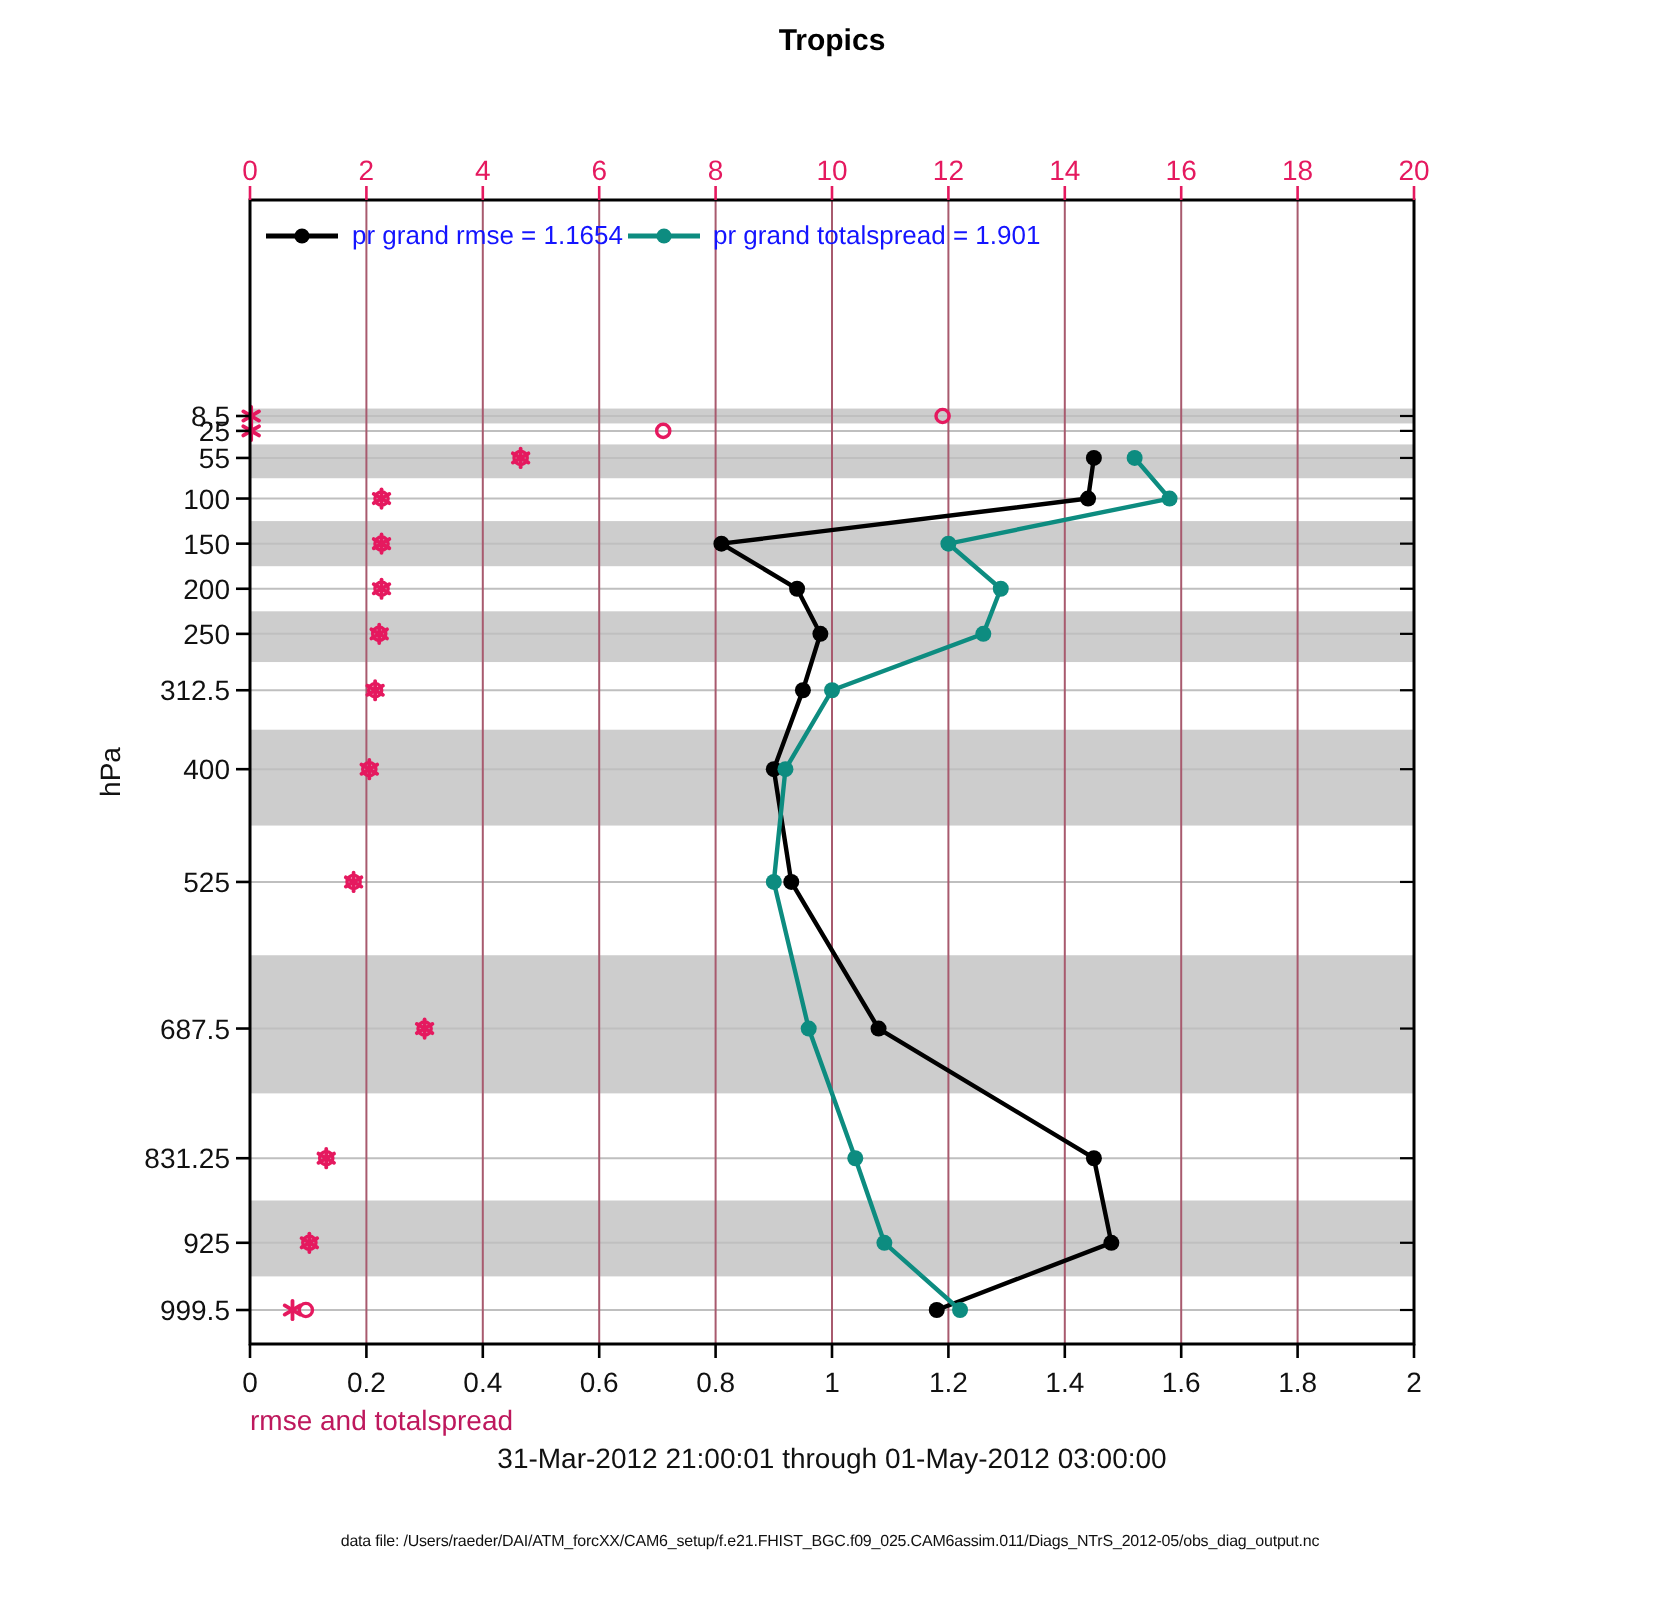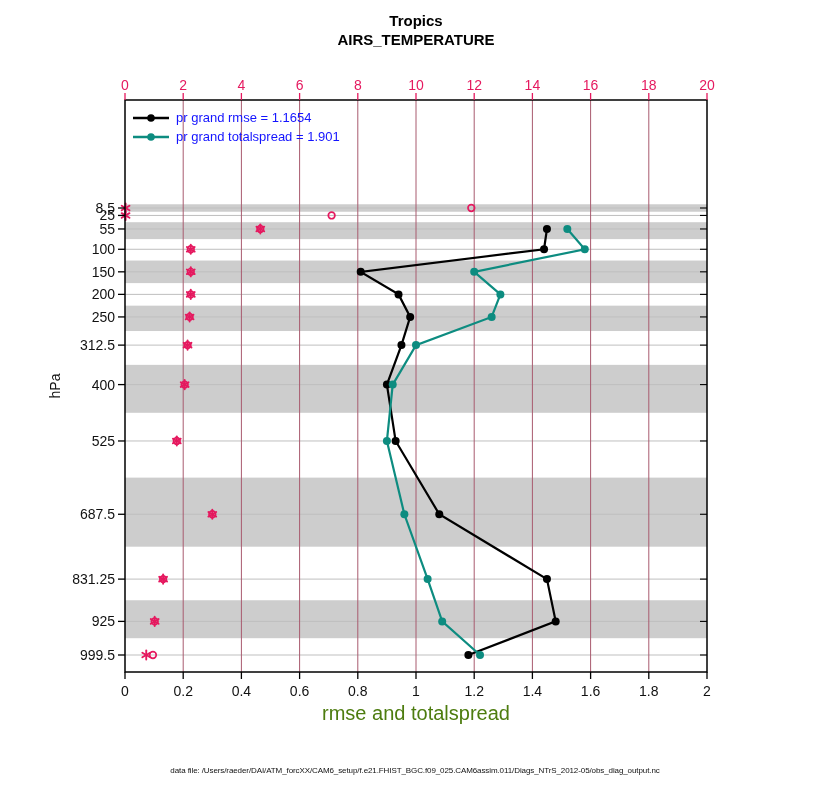--- a/index.html
+++ b/index.html
@@ -3,37 +3,36 @@
 <meta charset="utf-8">
 <style>
   html,body{margin:0;padding:0;background:#fff;}
   .fig{
     position:relative;width:750px;height:800px;background:#ffffff;overflow:hidden;
     font-family:"Liberation Sans",sans-serif;color:#000;
   }
   .abs{position:absolute;}
   .title-line{left:125px;width:582px;text-align:center;font-weight:bold;font-size:15px;color:#000;}
   .obs-title{left:125px;width:582px;text-align:center;font-size:14px;color:#e5195f;}
-  .xlabel{left:125px;width:582px;text-align:center;font-size:20px;color:#4d7c0f;}
+  .xlabel{left:125px;width:582px;font-size:14px;color:#be185d;}
   .dateline{left:125px;width:582px;text-align:center;font-size:14px;color:#111;}
   .ylabel{left:28px;top:378px;width:54px;text-align:center;font-size:14px;color:#111;
           transform:rotate(-90deg);transform-origin:center center;}
   .footer{left:0;width:830px;text-align:center;font-size:8px;color:#111;letter-spacing:-0.1px;}
-  .legend{left:133px;top:109px;display:flex;flex-direction:column;gap:2px;}
+  .legend{left:133px;top:109px;display:flex;flex-direction:row;gap:2px;}
   .legend-row{display:flex;align-items:center;gap:7px;height:17px;}
   .legend-row span{font-size:13px;color:#1414ff;white-space:nowrap;}
   svg text{font-family:"Liberation Sans",sans-serif;}
 </style>
 </head>
 <body>
 
 <div class="fig">
 
   <div class="abs title-line" style="top:12px">Tropics</div>
-  <div class="abs title-line" style="top:31px">AIRS_TEMPERATURE</div>
 
   <svg id="chart-svg" class="abs" style="left:0;top:0" width="830" height="800">
       <g>
         <rect x="125" y="204.27875882946518" width="582" height="7.442482341069649" fill="#cdcdcd"></rect>
         <rect x="125" y="222.20837537840566" width="582" height="16.914732593340034" fill="#cdcdcd"></rect>
         <rect x="125" y="260.5484359233098" width="582" height="22.552976791120102" fill="#cdcdcd"></rect>
         <rect x="125" y="305.65438950554994" width="582" height="25.37209889001008" fill="#cdcdcd"></rect>
         <rect x="125" y="364.8559535822402" width="582" height="47.925075681130124" fill="#cdcdcd"></rect>
         <rect x="125" y="477.62083753784054" width="582" height="69.06849142280521" fill="#cdcdcd"></rect>
         <rect x="125" y="600.2526488395561" width="582" height="37.945383451059456" fill="#cdcdcd"></rect>
@@ -258,14 +257,15 @@
         <svg width="36" height="12">
           <line x1="0" x2="36" y1="6" y2="6" stroke="#0d8c80" stroke-width="2.5"></line>
           <circle cx="18" cy="6" r="3.8" fill="#0d8c80"></circle>
         </svg>
         <span>pr grand totalspread = 1.901</span>
       </div>
     </div>
 
   <div class="abs ylabel">hPa</div>
   <div class="abs xlabel" style="top:702px">rmse and totalspread</div>
+  <div class="abs dateline" style="top:721px">31-Mar-2012 21:00:01 through 01-May-2012 03:00:00</div>
   <div class="abs footer" style="top:766px">data file: /Users/raeder/DAI/ATM_forcXX/CAM6_setup/f.e21.FHIST_BGC.f09_025.CAM6assim.011/Diags_NTrS_2012-05/obs_diag_output.nc</div>
 </div>
 
 </body></html>

